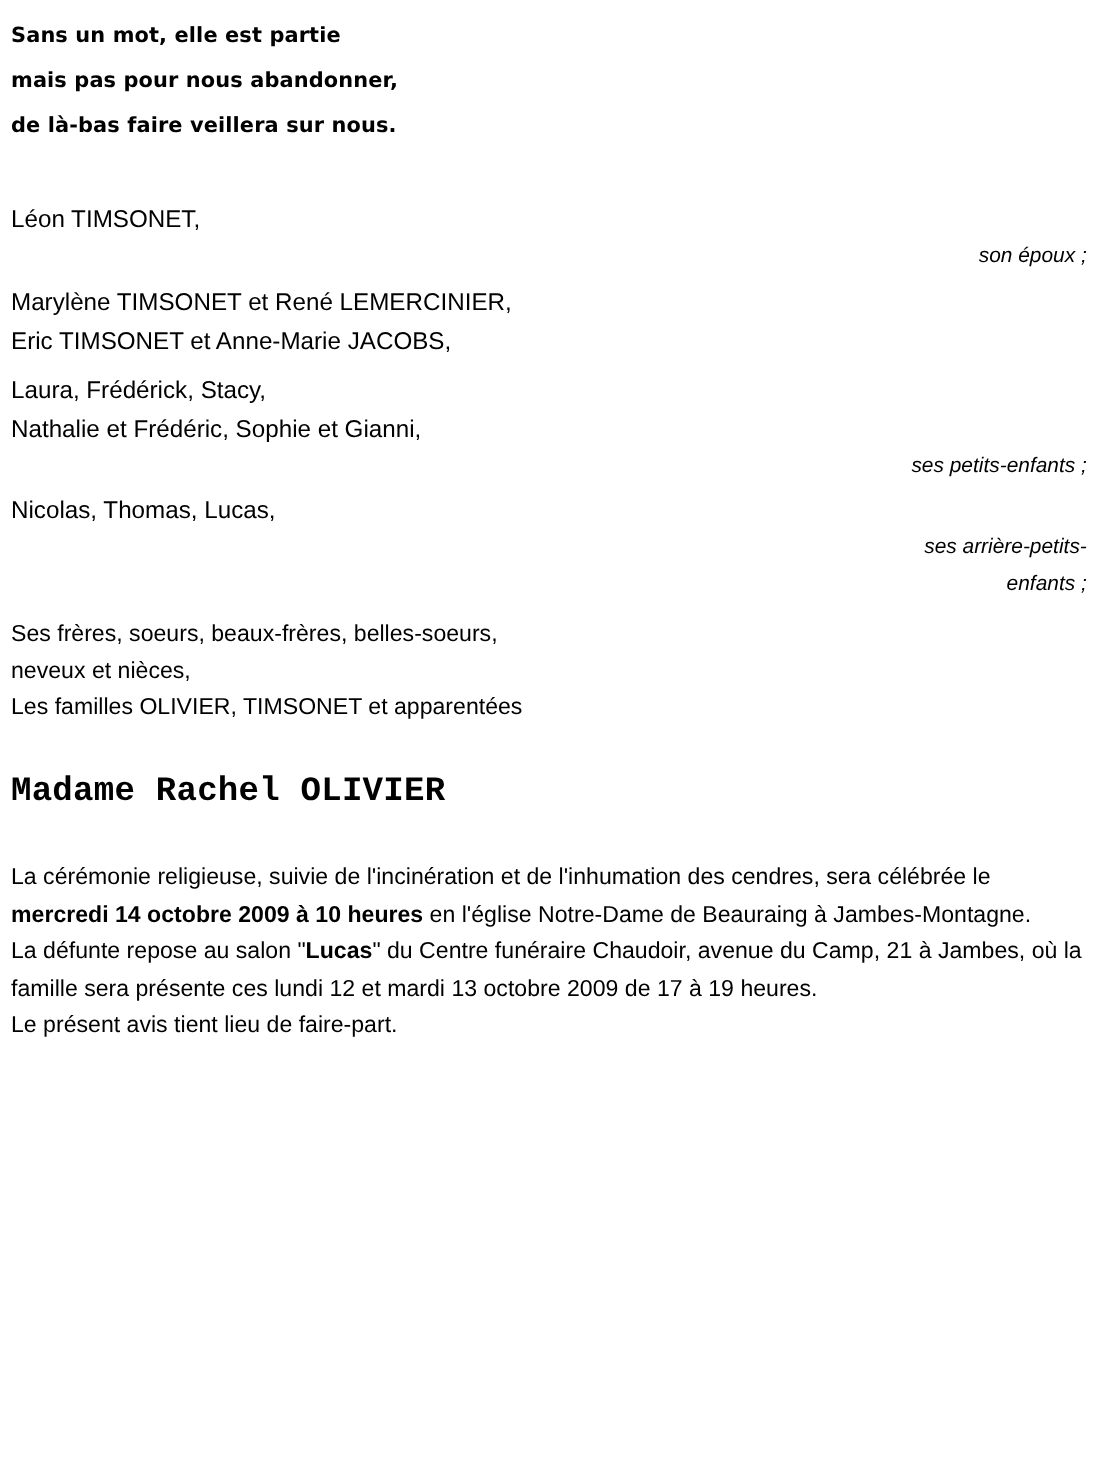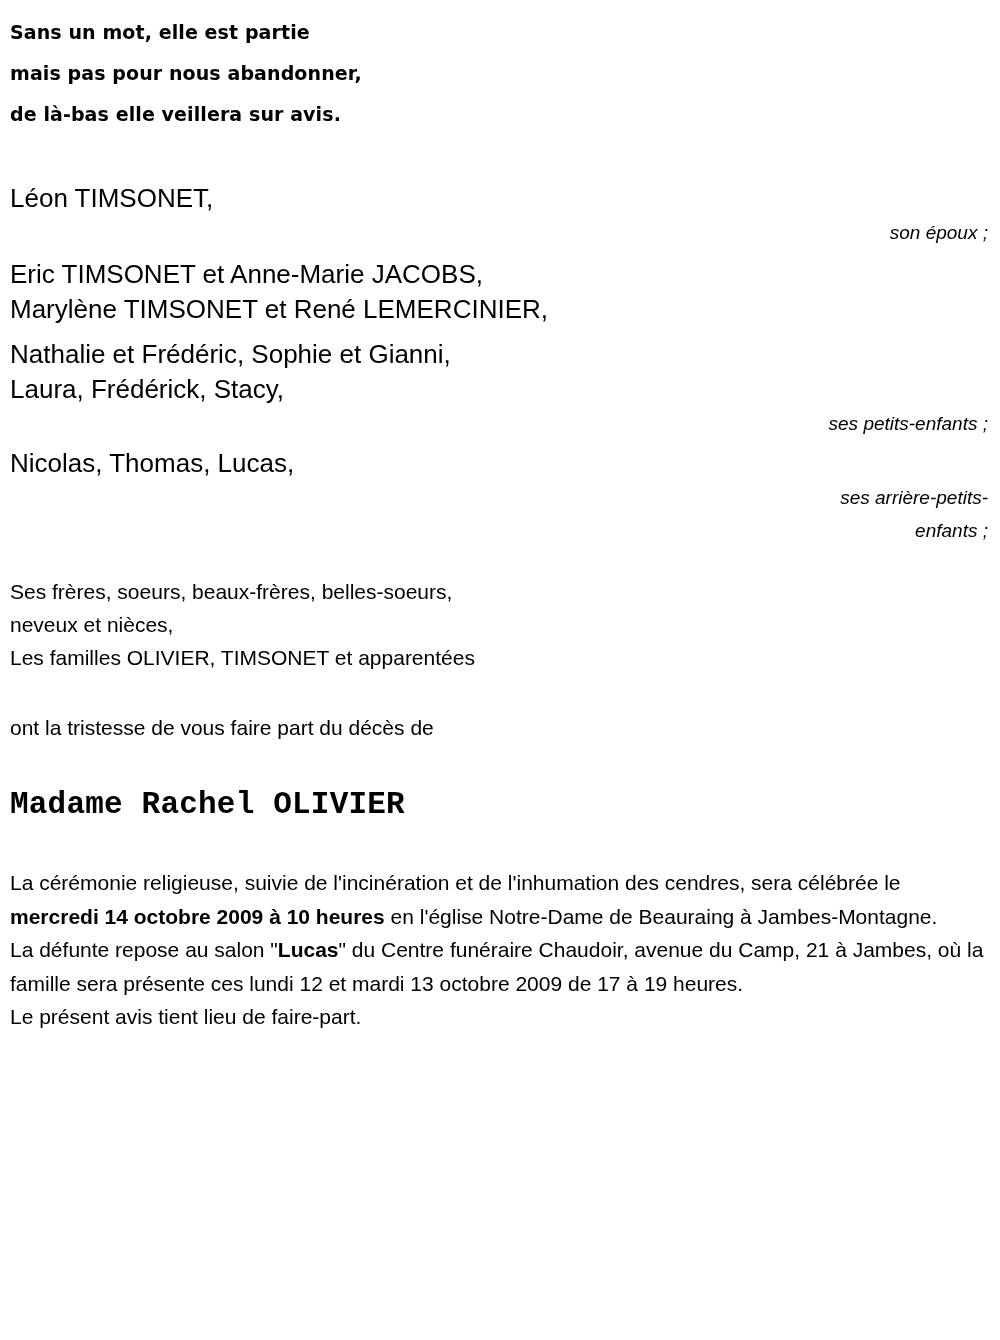--- a/index.html
+++ b/index.html
@@ -40,21 +40,21 @@
   
   .relations {
     margin-top: 46px;
     padding: 0 10px 0 10px;
   }
   .rel-group {
     position: relative;
     margin-bottom: 14px;
   }
   .rel-names {
-    font-size: 26px;
+    font-size: 22px;
     line-height: 35px;
     font-weight: normal;
     white-space: pre;
   }
   .rel-label {
     text-align: right;
     font-style: italic;
     font-size: 19px;
     line-height: 33px;
     padding-right: 2px;
@@ -63,21 +63,21 @@
     line-height: 33px;
   }
   .rel-label .lbl-line {
     display: block;
   }
 
   
   .g-epoux   { margin-bottom: 8px; }
   .g-enfants { margin-bottom: 10px; }
   .g-petits  { margin-bottom: 6px; }
-  .g-arriere { margin-bottom: 28px; }
+  .g-arriere { margin-bottom: 13px; }
 
   
   .siblings {
     padding: 0 10px;
     margin-top: 6px;
   }
   .siblings .line {
     font-size: 21px;
     line-height: 33px;
     white-space: pre;
@@ -128,40 +128,40 @@
   }
 </style>
 </head>
 <body>
 
 <div class="page">
 
   <div class="epitaph">
     <div class="epitaph-line">Sans un mot, elle est partie</div>
     <div class="epitaph-line">mais pas pour nous abandonner,</div>
-    <div class="epitaph-line">de là-bas elle veillera sur avis.</div>
+    <div class="epitaph-line">de là-bas faire veillera sur nous.</div>
   </div>
 
   <div class="relations">
 
     <div class="rel-group g-epoux">
       <div class="rel-names">Léon TIMSONET,</div>
       <div class="rel-label">
         <span class="lbl-line">son époux ;</span>
       </div>
     </div>
 
     <div class="rel-group g-enfants">
+      <div class="rel-names">Marylène TIMSONET et René LEMERCINIER,</div>
       <div class="rel-names">Eric TIMSONET et Anne-Marie JACOBS,</div>
-      <div class="rel-names">Marylène TIMSONET et René LEMERCINIER,</div>
     </div>
 
     <div class="rel-group g-petits">
+      <div class="rel-names">Laura, Frédérick, Stacy,</div>
       <div class="rel-names">Nathalie et Frédéric, Sophie et Gianni,</div>
-      <div class="rel-names">Laura, Frédérick, Stacy,</div>
       <div class="rel-label">
         <span class="lbl-line">ses petits-enfants ;</span>
       </div>
     </div>
 
     <div class="rel-group g-arriere">
       <div class="rel-names">Nicolas, Thomas, Lucas,</div>
       <div class="rel-label two-line">
         <span class="lbl-line">ses arrière-petits-</span>
         <span class="lbl-line">enfants ;</span>
@@ -169,21 +169,20 @@
     </div>
 
   </div>
 
   <div class="siblings">
     <div class="line">Ses frères, soeurs, beaux-frères, belles-soeurs,</div>
     <div class="line">neveux et nièces,</div>
     <div class="line">Les familles OLIVIER, TIMSONET et apparentées</div>
   </div>
 
-  <div class="announce">ont la tristesse de vous faire part du décès de</div>
 
   <div class="deceased-name">Madame Rachel OLIVIER</div>
 
   <div class="details">
     <span class="dline"><span>La cérémonie religieuse, suivie de l'incinération et de l'inhumation des cendres, sera célébrée le </span><b>mercredi 14 octobre 2009 à 10 heures</b><span> en l'église Notre-Dame de Beauraing à Jambes-Montagne.</span></span>
     <span class="dline"><span>La défunte repose au salon "</span><b>Lucas</b><span>" du Centre funéraire Chaudoir, avenue du Camp, 21 à Jambes, où la famille sera présente ces lundi 12 et mardi 13 octobre 2009 de 17 à 19 heures.</span></span>
     <span class="dline">Le présent avis tient lieu de faire-part.</span>
   </div>
 
 </div>

